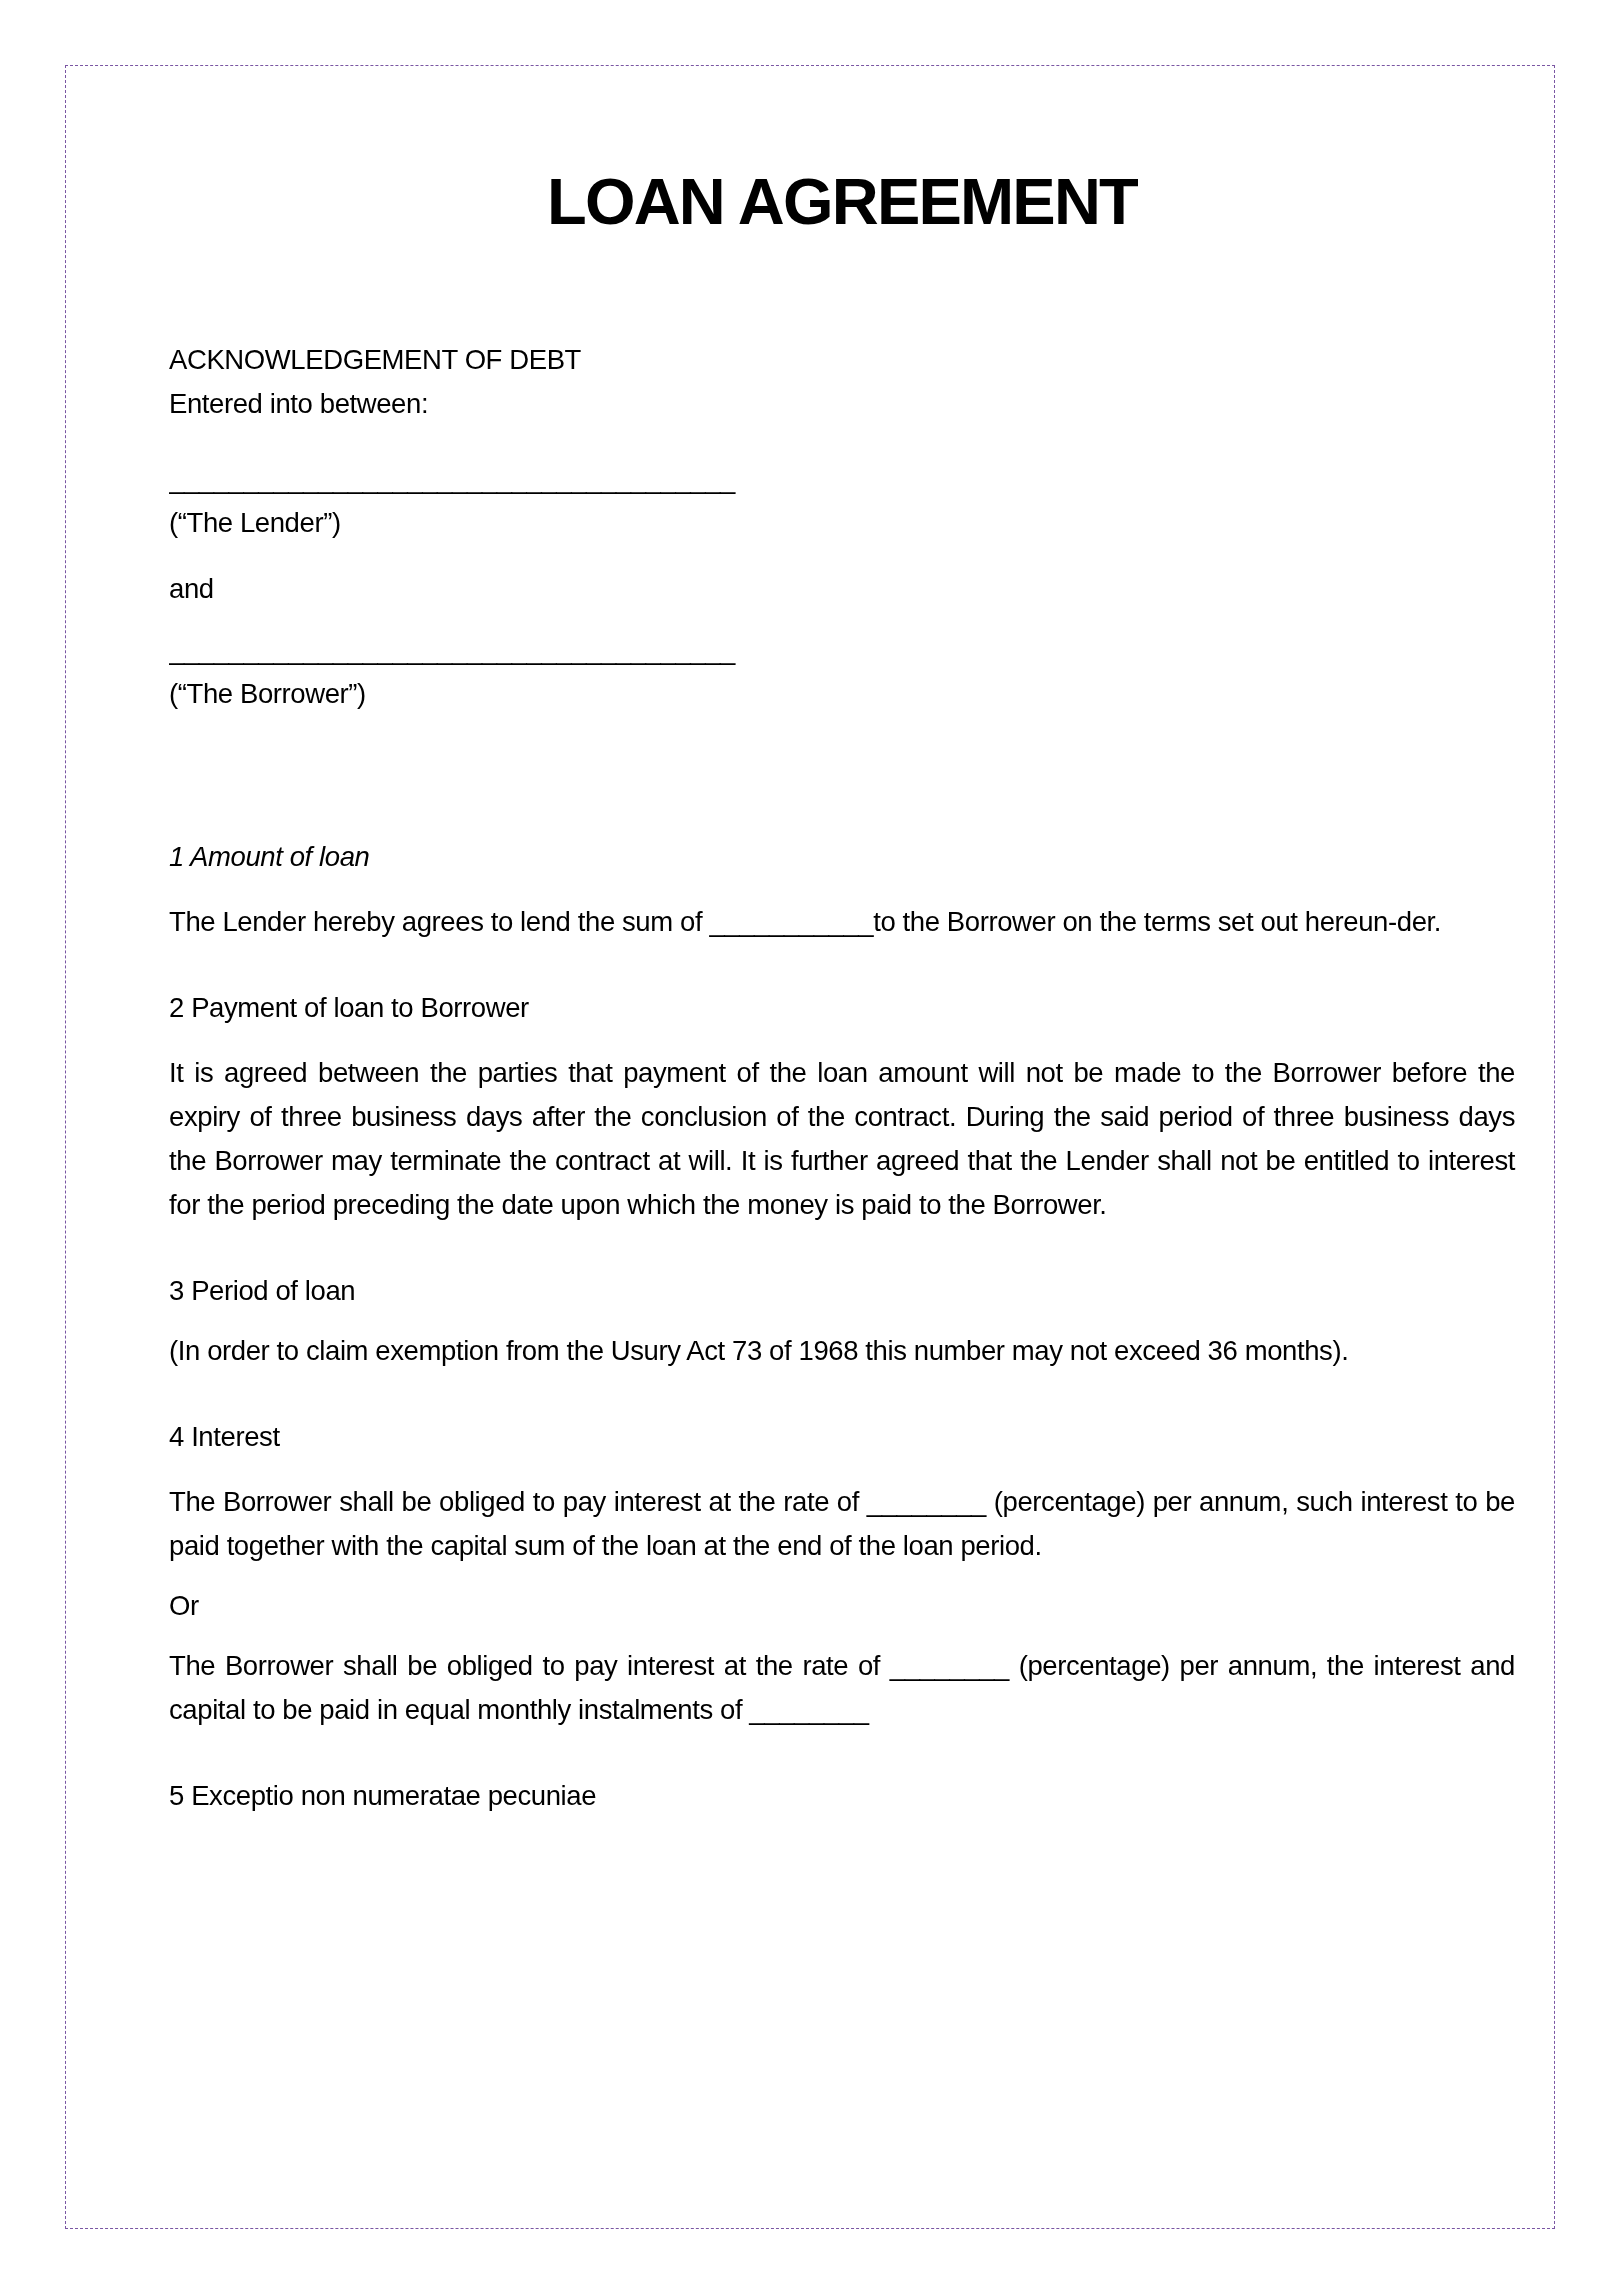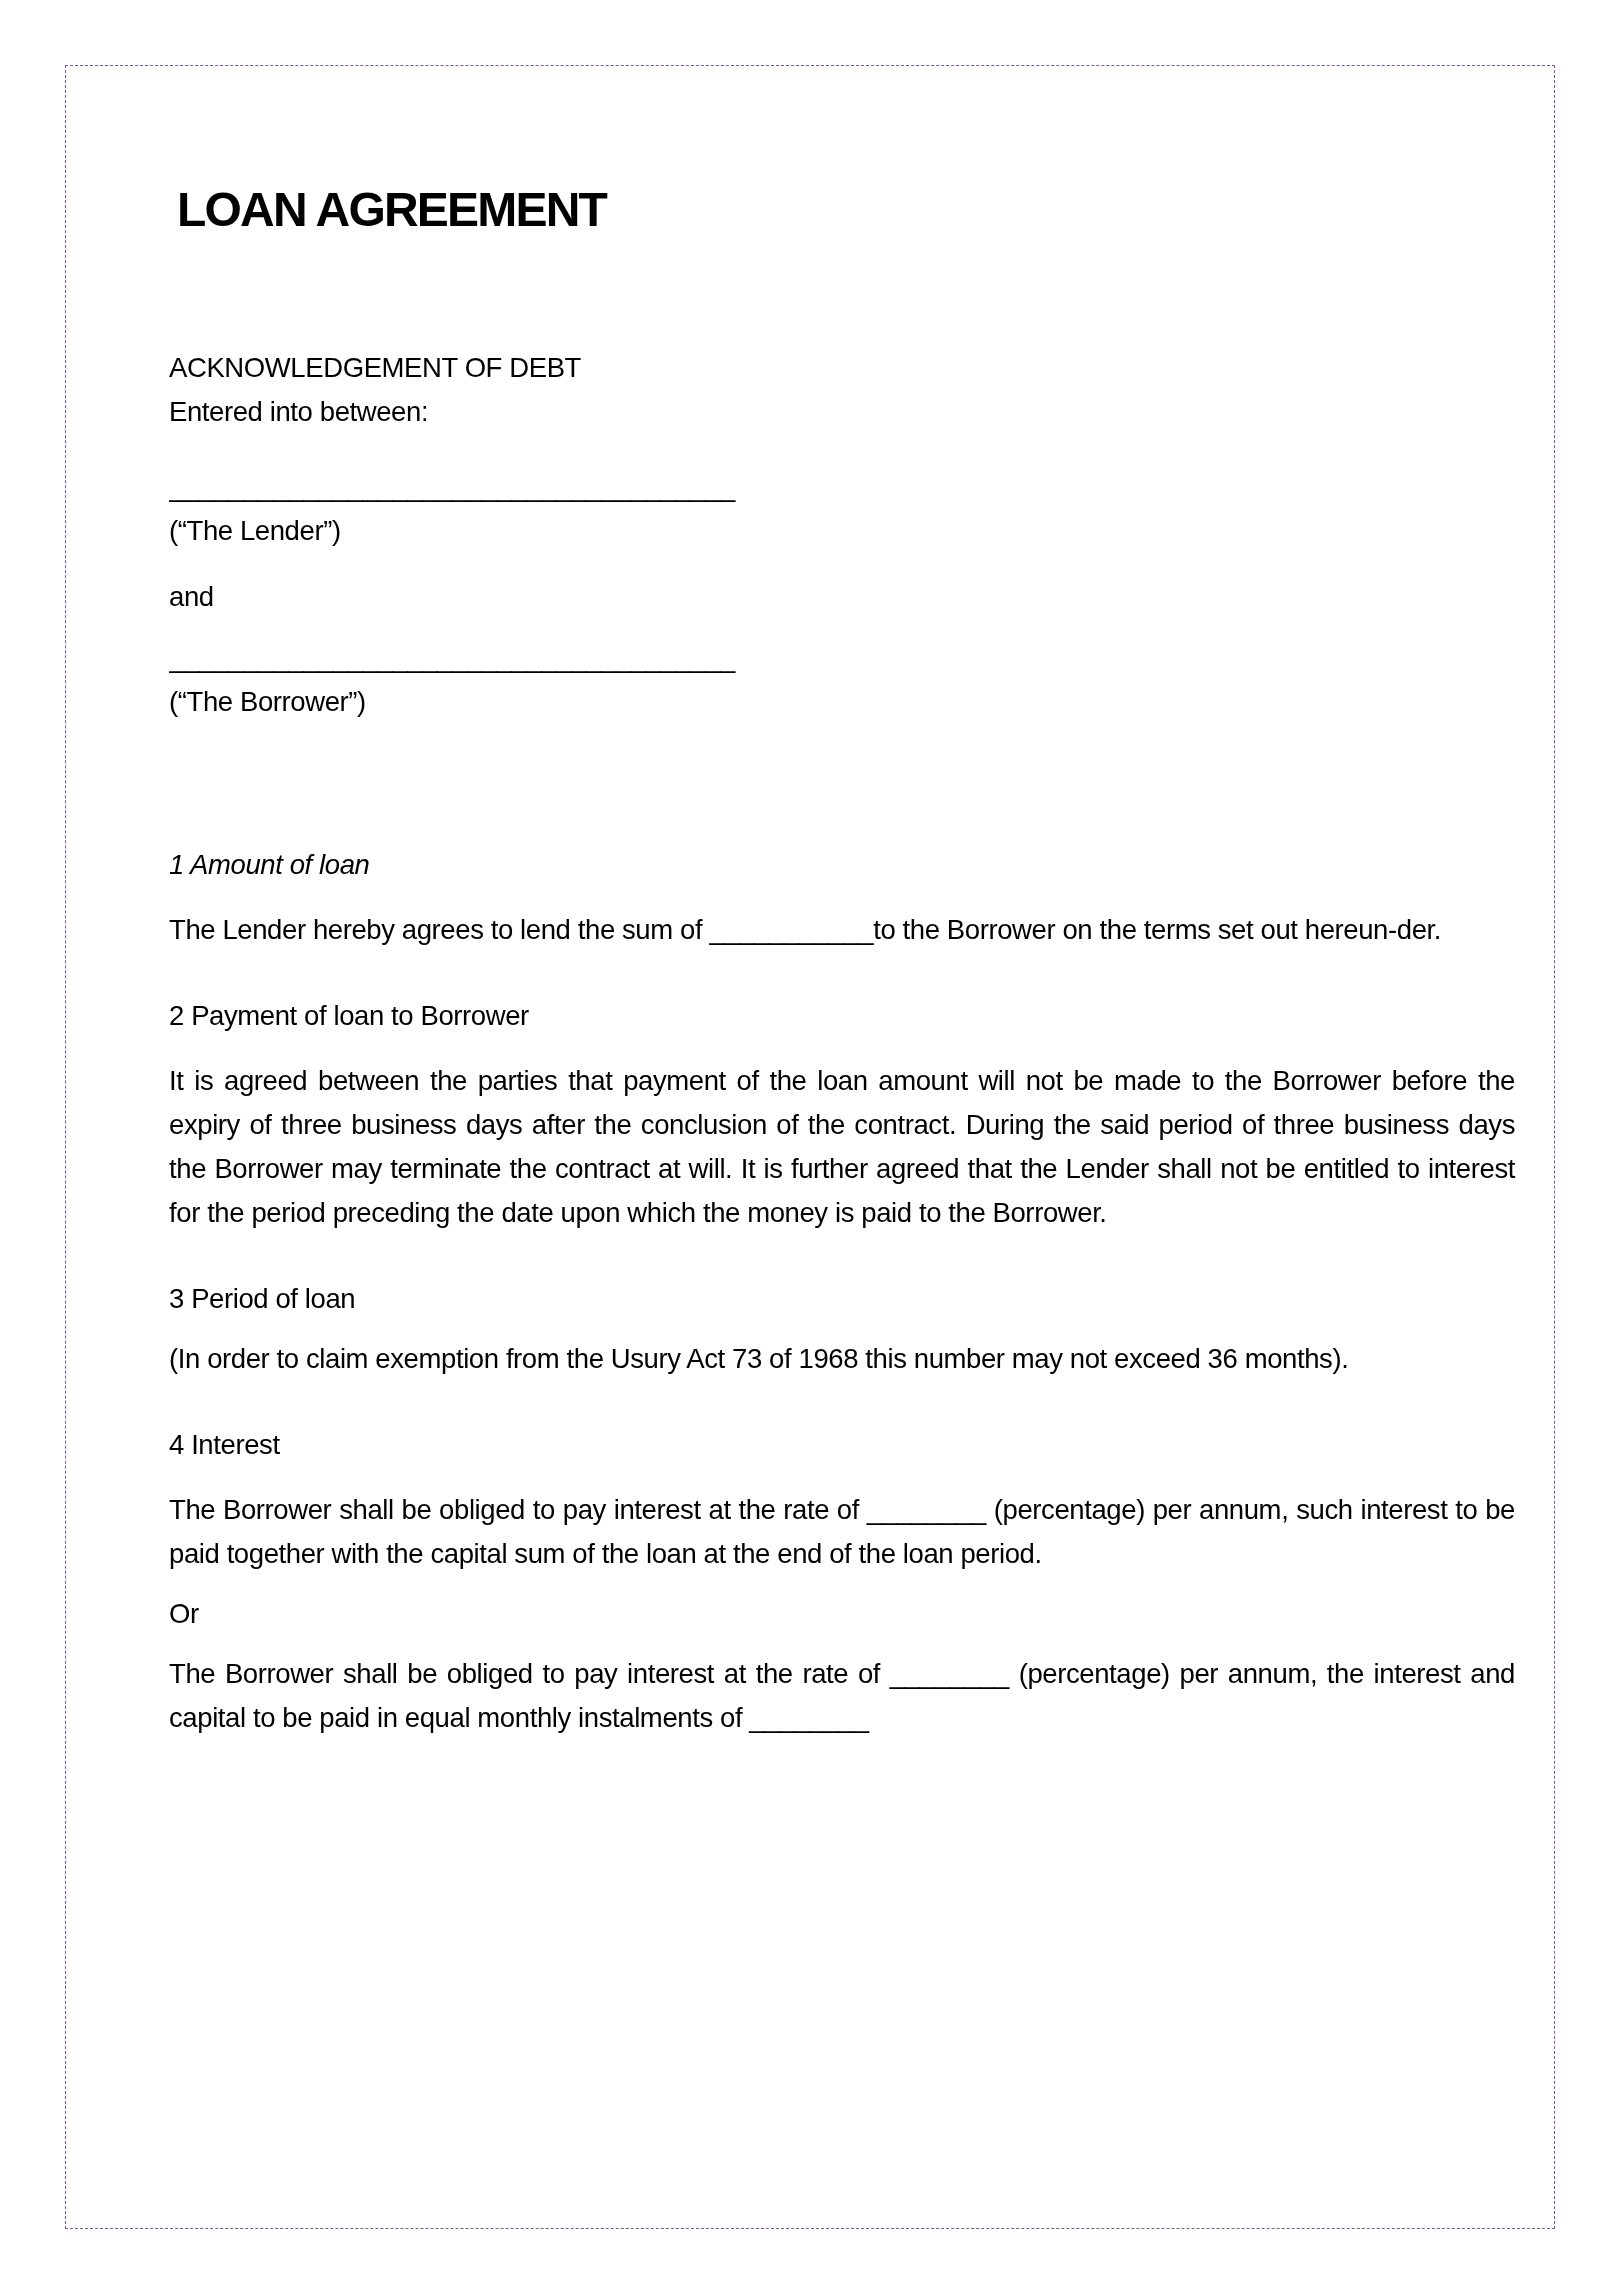--- a/index.html
+++ b/index.html
@@ -27,25 +27,26 @@
   .content {
     box-sizing: border-box;
     width: 100%;
     height: 100%;
     padding: 88px 39px 0 103px;
     font-size: 27.5px;
     line-height: 44px;
     letter-spacing: -0.4px;
   }
   .doc-title {
-    font-size: 48px;
+    font-size: 65px;
     line-height: 96px;
     font-weight: bold;
     letter-spacing: -1.8px;
-    margin: 8px;
+    text-align: center;
+    margin: 0;
   }
   .doc-subtitle {
     margin-top: 88px;
   }
   .intro-line {
   }
   .blank-rule {
     margin-top: 31px;
     white-space: nowrap;
     overflow: hidden;
@@ -111,17 +112,18 @@
     </section>
 
     <section>
       <div class="section-heading">4 Interest</div>
       <div class="para">The Borrower shall be obliged to pay interest at the rate of ________ (percentage) per annum, such interest to be paid together with the capital sum of the loan at the end of the loan period.</div>
       <div class="para-line">Or</div>
       <div class="para-line">The Borrower shall be obliged to pay interest at the rate of ________ (percentage) per annum, the interest and capital to be paid in equal monthly instalments of ________</div>
     </section>
 
     <section>
+      <div class="section-heading">5 Exceptio non numeratae pecuniae</div>
     </section>
 
   </div>
 </div>
 
 
 </body></html>

